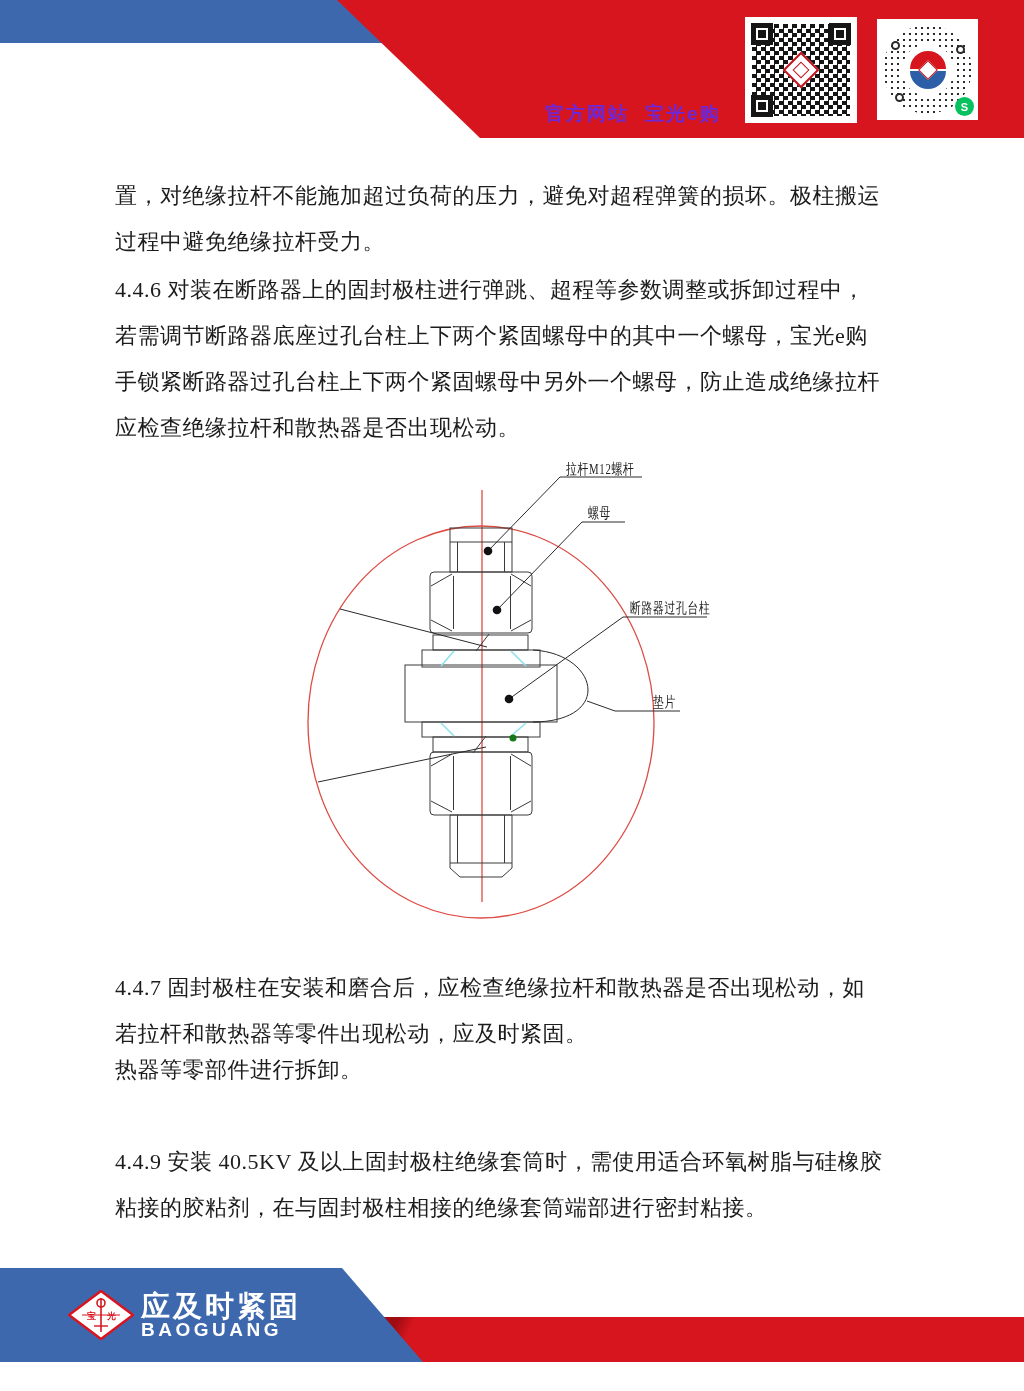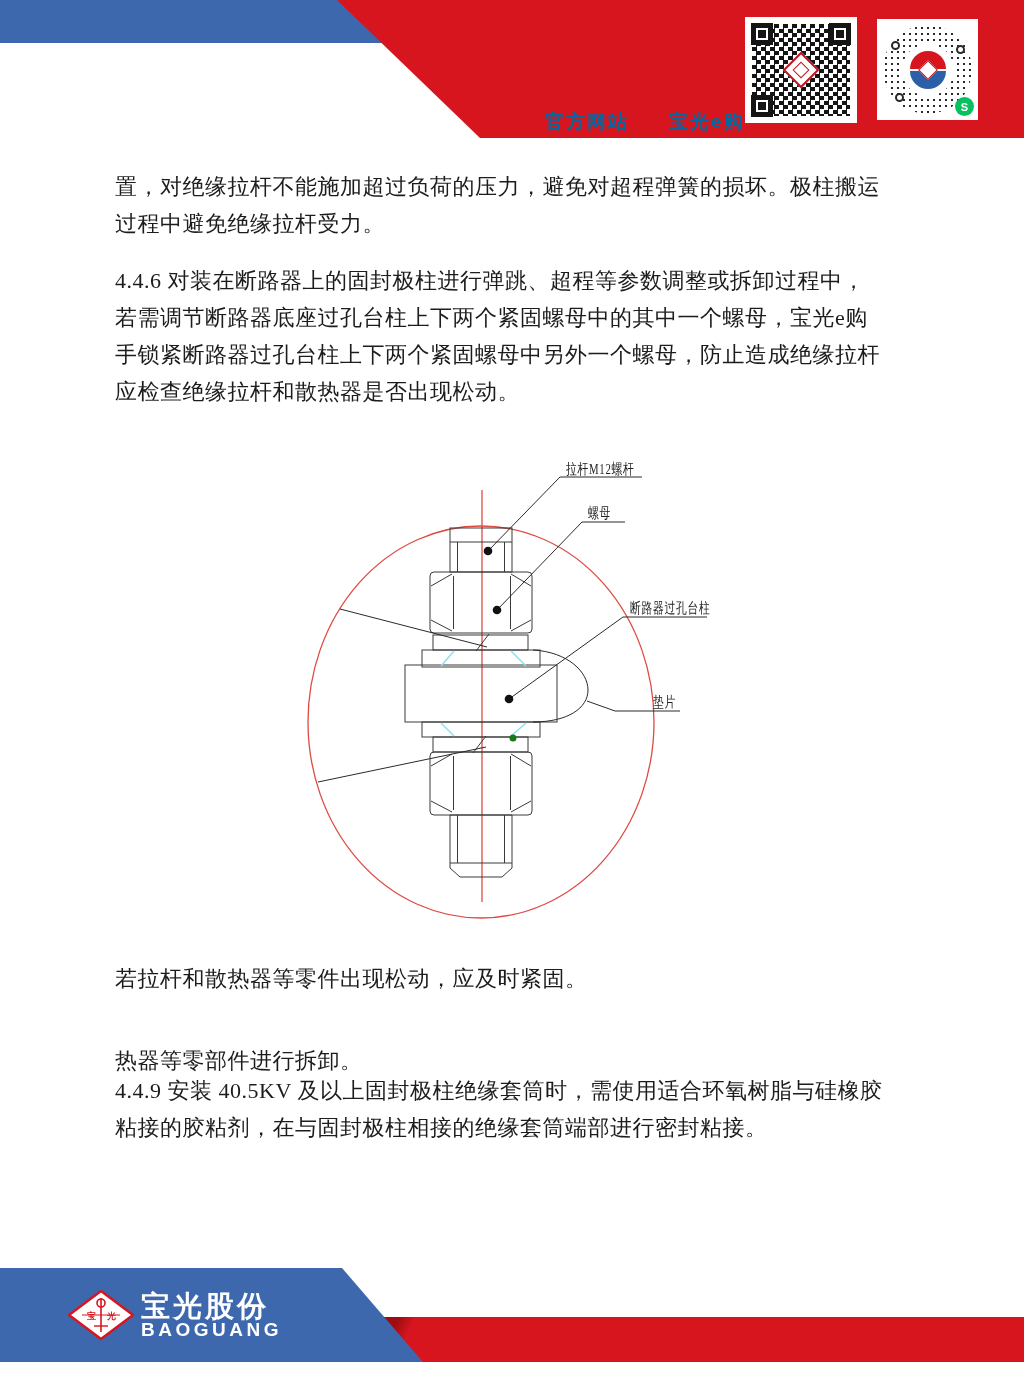--- a/index.html
+++ b/index.html
@@ -11,22 +11,22 @@
   
   .hdr-blue {
     position:absolute; left:0; top:0; width:400px; height:43px; background:#3d68ae;
   }
   .hdr-red {
     position:absolute; left:0; top:0; width:1024px; height:138px; background:#d7151f;
     clip-path:polygon(337px 0, 1024px 0, 1024px 138px, 480px 138px);
     filter:drop-shadow(-2px 2px 2px rgba(0,0,0,.28));
   }
   .hdr-links {
-    position:absolute; left:545px; top:109px; display:flex; gap:40px;
-    color:#0369a1; font-family:"Liberation Sans","DejaVu Sans",sans-serif;
+    position:absolute; left:545px; top:101px; display:flex; gap:16px;
+    color:#6d28d9; font-family:"Liberation Sans","DejaVu Sans",sans-serif;
     font-size:19px; font-weight:bold; letter-spacing:2px; z-index:3;
   }
   
   .qr-card { position:absolute; background:#fff; z-index:3; }
   .qr1 { left:745px; top:17px; width:112px; height:106px; padding:7px; }
   .qr1-pattern {
     position:relative; width:100%; height:100%;
     background:conic-gradient(#151515 90deg,#fff 90deg 180deg,#151515 180deg 270deg,#fff 270deg);
     background-size:9px 9px;
   }
@@ -58,21 +58,21 @@
   }
   .ring { position:absolute; width:9px; height:9px; border:2px solid #2a2a2a; border-radius:50%; background:#fff; }
   .ring.r1 { left:8px; top:16px; } .ring.r2 { right:7px; top:20px; } .ring.r3 { left:12px; bottom:12px; }
   .mini-badge {
     position:absolute; right:-2px; bottom:-2px; width:19px; height:19px; border-radius:50%;
     background:#07c160; color:#fff; font-family:"Liberation Sans",sans-serif; font-size:11px;
     font-weight:bold; display:flex; align-items:center; justify-content:center; z-index:4;
   }
   
   .para { position:absolute; left:115px; width:828px; color:#1c1c1c; font-size:22px; }
-  .tline { line-height:37px; white-space:nowrap; letter-spacing:.5px; }
+  .tline { line-height:37px; white-space:nowrap; letter-spacing:.5px;margin-top:9px; }
   
   .diagram { position:absolute; left:290px; top:440px; width:440px; height:500px; }
   .diagram svg { position:absolute; left:0; top:0; }
   .dlabel {
     position:absolute; color:#1f1f1f; font-size:15px; letter-spacing:1px;
     transform:scaleX(.72); transform-origin:0 0; white-space:nowrap;
     font-family:"Liberation Serif","DejaVu Serif",serif;
   }
   
   .ftr-blue {
@@ -138,28 +138,29 @@
   </div>
 
   <div class="para" style="top:262px">
     <div class="tline">4.4.6 对装在断路器上的固封极柱进行弹跳、超程等参数调整或拆卸过程中，</div>
     <div class="tline">若需调节断路器底座过孔台柱上下两个紧固螺母中的其中一个螺母，宝光e购</div>
     <div class="tline">手锁紧断路器过孔台柱上下两个紧固螺母中另外一个螺母，防止造成绝缘拉杆</div>
     <div class="tline">应检查绝缘拉杆和散热器是否出现松动。</div>
   </div>
 
   <div class="para" style="top:960px">
+    <div class="tline">4.4.7 固封极柱在安装和磨合后，应检查绝缘拉杆和散热器是否出现松动，如</div>
     <div class="tline">若拉杆和散热器等零件出现松动，应及时紧固。</div>
   </div>
 
   <div class="para" style="top:1042px">
     <div class="tline">热器等零部件进行拆卸。</div>
   </div>
 
-  <div class="para" style="top:1072px">
+  <div class="para" style="top:1134px">
     <div class="tline">4.4.9 安装 40.5KV 及以上固封极柱绝缘套筒时，需使用适合环氧树脂与硅橡胶</div>
     <div class="tline">粘接的胶粘剂，在与固封极柱相接的绝缘套筒端部进行密封粘接。</div>
   </div>
 
   <div class="diagram">
     <svg width="440" height="500" viewBox="0 0 440 500">
 
       <ellipse cx="191" cy="282" rx="173" ry="196" fill="none" stroke="#dd4b43" stroke-width="1.3"></ellipse>
       <line x1="192" y1="50" x2="192" y2="462" stroke="#dd4b43" stroke-width="1.3"></line>
 
@@ -246,18 +247,18 @@
         <line x1="33" y1="8" x2="33" y2="42" stroke="#d7151f" stroke-width="1.6"></line>
         <circle cx="33" cy="13" r="4" fill="none" stroke="#d7151f" stroke-width="1.6"></circle>
         <line x1="14" y1="25" x2="52" y2="25" stroke="#d7151f" stroke-width="1"></line>
         <line x1="26" y1="36" x2="40" y2="36" stroke="#d7151f" stroke-width="1.4"></line>
         <text x="19" y="29" font-size="9" fill="#d7151f" font-weight="bold">宝</text>
         <text x="39" y="29" font-size="9" fill="#d7151f" font-weight="bold">光</text>
       </svg>
     </div>
 
     <div class="ftr-text">
-      <div class="ftr-cn">宝光股份</div>
+      <div class="ftr-cn">应及时紧固</div>
       <div class="ftr-en">BAOGUANG</div>
     </div>
   </div>
 
 </div>
 
 </body></html>

